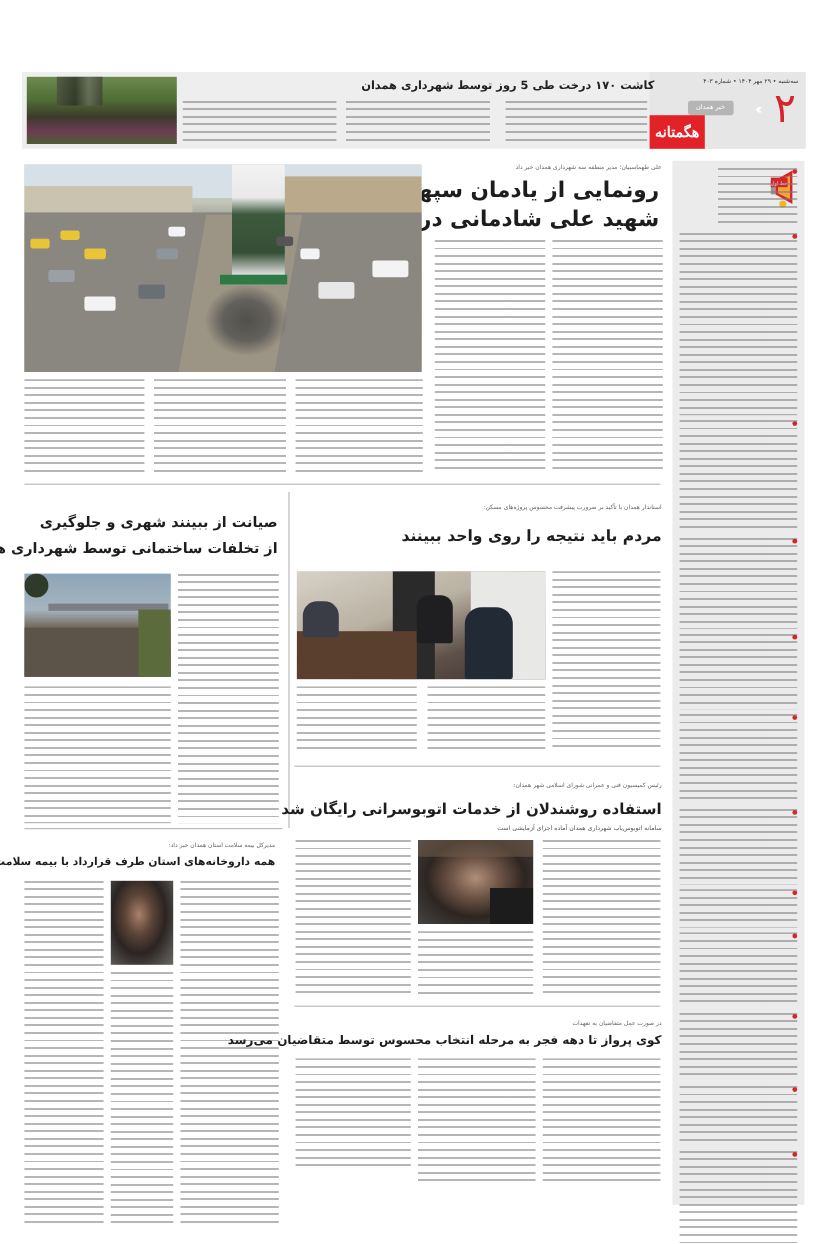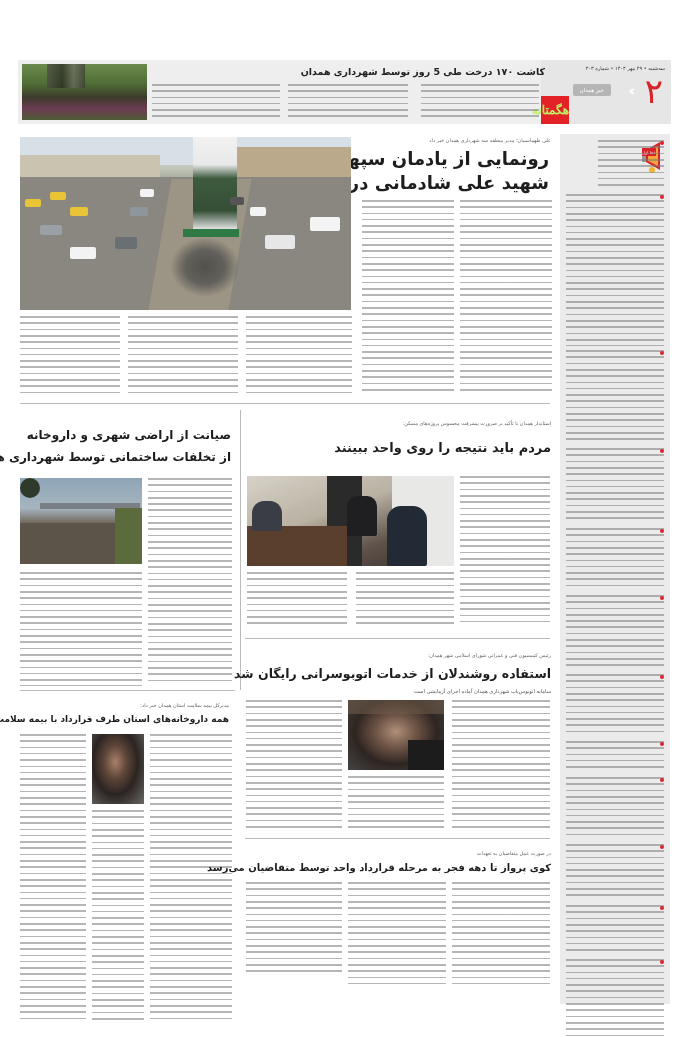--- a/index.html
+++ b/index.html
@@ -7,21 +7,21 @@
   body { font-family: "DejaVu Sans", sans-serif; color: #222; direction: rtl; position: relative; }
   .page { position: absolute; left: 0; top: 0; width: 691px; height: 1037px; }
 
   
   .top-band { position: absolute; left: 18px; top: 60px; width: 653px; height: 64px; background: #eeeeee; }
   .masthead { position: absolute; right: 20px; top: 60px; width: 130px; height: 64px; background: #e6e6e6; }
   .issue-line { position: absolute; right: 6px; top: 5px; font-size: 5px; color: #333; white-space: nowrap; }
   .page-num { position: absolute; right: 8px; top: 14px; font-size: 34px; color: #d8232a; font-family: "DejaVu Serif", serif; line-height: 34px; }
   .chevrons { position: absolute; right: 40px; top: 24px; color: #fff; font-size: 12px; letter-spacing: -4px; }
   .section-tag { position: absolute; right: 60px; top: 24px; background: #b5b5b5; color: #fff; font-size: 5.5px; padding: 3px 7px; border-radius: 2px; }
-  .logo-box { position: absolute; left: 0px; top: 36px; width: 28px; height: 28px; background: #e32228; color: #bef264; font-family: "DejaVu Serif", serif; font-size: 12px; text-align: center; line-height: 28px; font-weight: bold; }
+  .logo-box { position: absolute; left: 0px; top: 36px; width: 46px; height: 28px; background: #e32228; color: #ffffff; font-family: "DejaVu Serif", serif; font-size: 12px; text-align: center; line-height: 28px; font-weight: bold; }
 
   .top-story { position: absolute; left: 20px; top: 62px; width: 525px; height: 60px; }
   .top-title { position: absolute; right: 0; top: 4px; font-size: 9.5px; font-weight: bold; color: #222; white-space: nowrap; }
   .top-photo { position: absolute; left: 2px; top: 2px; width: 125px; height: 56px; background: linear-gradient(180deg,#6d8a4e 0%,#4f6d34 35%,#3c3a2b 60%,#6b3c54 80%,#4e5c35 100%); }
   .top-photo::after { content: ""; position: absolute; left: 25px; top: 0; width: 38px; height: 24px; background: linear-gradient(90deg,#4a4a42,#262622 40%,#6b6b60 70%,#3a3a33); opacity: .7; }
   .col-text { position: absolute; font-size: 4.2px; line-height: 6.3px; color: #444; text-align: justify; }
   .tl { background: repeating-linear-gradient(180deg, #7a7a7a 0px, #7a7a7a 1.6px, transparent 1.6px, transparent 6.3px); opacity: .55; }
 
   
   .sidebar { position: absolute; left: 560px; top: 134px; width: 110px; height: 870px; background: #ebebeb; }
@@ -173,21 +173,21 @@
     <div style="position:absolute;left:0px;top:50px;width:100px;height:40px;background:#5b3f2e;"></div>
     <div style="position:absolute;left:100px;top:20px;width:30px;height:40px;background:#1f1f22;border-radius:10px 10px 2px 2px;"></div>
     <div style="position:absolute;left:140px;top:30px;width:40px;height:60px;background:#222a35;border-radius:14px 14px 2px 2px;"></div>
     <div style="position:absolute;left:5px;top:25px;width:30px;height:30px;background:#3a3d45;border-radius:12px 12px 2px 2px;"></div>
   </div>
   <div class="col-text tl" style="left:356px; top:572px; width:98px; height:56px;"><span style="opacity:0">پروژه‌ها گفت: باید نتیجه را مردم روی زمین ببینند. در این جلسه آخرین وضعیت پروژه‌های ۵۰ واحدی کوی شهید مدنی و ۲۸۰ واحدی فرهنگیان مورد بحث و بررسی قرار گرفت. به نقل از کانال اطلاع‌رسانی استانداری همدان، بر اساس تصمیمات این نشست مقرر شد پیمانکار فعلی پروژه‌ها با نظارت</span></div>
   <div class="col-text tl" style="left:247px; top:572px; width:100px; height:56px;"><span style="opacity:0">دقیق هیأت چهارنفره مشترک و ستاد اجرایی فرمان امام (ره) تا دو ماه آینده فعالیت خود را ادامه دهد. چنانچه طی این مدت روند اجرای پروژه‌ها رضایت‌بخش باشد همکاری با پیمانکار تداوم می‌یابد؛ در غیر این صورت، تصمیم نهایی درباره تغییر پیمانکار توسط ستاد اجرایی اتخاذ خواهد شد.</span></div>
 
   <div class="divider-v" style="left:240px; top:410px; height:280px;"></div>
 
-  <div class="headline" style="right:460px; top:428px; font-size:12px;">صیانت از اراضی شهری و داروخانه</div>
+  <div class="headline" style="right:460px; top:428px; font-size:12px;">صیانت از ببینند شهری و جلوگیری</div>
   <div class="headline" style="right:460px; top:450px; font-size:12px;">از تخلفات ساختمانی توسط شهرداری همدان</div>
   <div class="photo photo-construct" style="left:20px; top:478px; width:122px; height:86px;" title="جمع‌آوری سازه غیرمجاز">
     <div style="position:absolute;left:20px;top:25px;width:100px;height:6px;background:#7a7f86;"></div>
     <div style="position:absolute;left:0;top:45px;width:100px;height:41px;background:#5c5449;"></div>
     <div style="position:absolute;left:95px;top:30px;width:27px;height:56px;background:#5c6b3b;"></div>
     <div style="position:absolute;left:0;top:0;width:20px;height:20px;background:#2f3a2a;border-radius:50%;"></div>
   </div>
   <div class="col-text tl" style="left:148px; top:478px; width:84px; height:208px;"><span style="opacity:0">هگمتانه، گروه خبر همدان: واحد کنترل ساختمان در راستای صیانت از باغات و مقابله با ساخت‌وسازهای غیرمجاز گزارشی از اقدامات خود در روزهای اخیر ارائه داد. به گزارش هگمتانه، در راستای اجرای مأموریت‌های قانونی و به منظور صیانت از باغات، اراضی شهری و جلوگیری از تخلفات ساختمانی، واحد کنترل ساختمان مدیریت پیشگیری و رفع تخلفات شهری با همکاری دستگاه قضایی طی روزهای اخیر اقداماتی را به انجام رسانده است. اجرای دستور قضایی معاونت دادستان و جمع‌آوری سقف و سازه فلزی واقع در بلوار شهید اسلامیان با همکاری مالک، جمع‌آوری سازه‌های سبک احداث‌شده در بلوار ارم (کوچه آتش‌نشانی) و جاده کمربندی توسط گشت باغات، جمع‌آوری ستون و پی‌های غیرمجاز واقع در منطقه دره مرادبیگ، جمع‌آوری دیوارکشی‌های غیرمجاز در باغات حیدره (کوچه عمارت حاج اسماعیل) و نیز باغات دره مرادبیگ و جمع‌آوری صفحه ستون و پی ریزی غیرمجاز در باغات منطقه دو از جمله این اقدامات بوده است.</span></div>
   <div class="col-text tl" style="left:20px; top:572px; width:122px; height:114px;"><span style="opacity:0">بازگیری و ضبط مصالح غیرمجاز در باغات منطقه دو به منظور جلوگیری از تداوم ساخت‌وساز غیرقانونی، ۳ مورد تودیع تخلف ساختمانی در حسن‌آباد (کوچه قضایی، کوچه یاس ۲ و کوچه شکوفه ۳) منطقه سه، جمع‌آوری کامل مورد ذایب احمد کوچه عدالت ۵ در منطقه دو و جمع‌آوری سه مورد تخلف واقع در بلوار میر سیدعلی به طور کامل از دیگر اقدامات طی روزهای اخیر است. به نقل از ارتباطات و امور بین الملل شهرداری همدان، این اقدامات در جهت اجرای دقیق قوانین شهرسازی، پیشگیری از تخلفات ساختمانی و حفظ حقوق عمومی شهروندان انجام گرفته و با قاطعیت ادامه خواهد داشت.</span></div>
 
@@ -208,18 +208,18 @@
   <div class="kicker" style="right:462px; top:702px;">مدیرکل بیمه سلامت استان همدان خبر داد:</div>
   <div class="headline" style="right:462px; top:714px; font-size:9px;">همه داروخانه‌های استان طرف قرارداد با بیمه سلامت</div>
   <div class="col-text tl" style="left:150px; top:734px; width:82px; height:290px;"><span style="opacity:0">هگمتانه، گروه خبر: مدیرکل بیمه سلامت استان همدان از طرف قرارداد بودن همه داروخانه‌های خصوصی استان همدان با بیمه سلامت خبر داد. به گزارش هگمتانه، فریبرز نیاستی اظهار کرد: به منظور افزایش میزان رضایتمندی بیمه شدگان و گسترش دسترسی به خدمات، همه داروخانه‌های خصوصی استان طرف قرارداد با بیمه سلامت هستند.</span></div>
   <div class="photo photo-portrait2" style="left:92px; top:734px; width:52px; height:70px;" title="مدیرکل بیمه سلامت استان همدان"></div>
   <div class="col-text tl" style="left:20px; top:734px; width:66px; height:290px;"><span style="opacity:0">سلامت همگانی با تصویب دولت ۵ دهک اول درآمدی از پرداخت حق بیمه معاف شدند و به صورت رایگان تحت پوشش بیمه سلامت قرار گرفتند. با احتساب جمعیت بیمه شدگان روستایی استان و ۵ دهک اول درآمدی در صندوق ایرانیان (۱۹۴۴۰۳ نفر) هم‌اکنون جمعیتی بیش از ۸۵۰ هزار نفر</span></div>
   <div class="col-text tl" style="left:92px; top:810px; width:52px; height:214px;"></div>
 
   <div class="divider-h" style="left:245px; top:838px; width:305px;"></div>
 
   <div class="kicker" style="right:140px; top:850px;">در صورت عمل متقاضیان به تعهدات</div>
-  <div class="headline" style="right:140px; top:862px; font-size:10px;">کوی پرواز تا دهه فجر به مرحله قرارداد واحد توسط متقاضیان می‌رسد</div>
+  <div class="headline" style="right:140px; top:862px; font-size:10px;">کوی پرواز تا دهه فجر به مرحله انتخاب محسوس توسط متقاضیان می‌رسد</div>
   <div class="col-text tl" style="left:452px; top:882px; width:98px; height:106px;"><span style="opacity:0">هگمتانه، گروه خبر همدان: مدیرکل بنیاد مسکن انقلاب اسلامی استان همدان گفت: در صورت عمل متقاضیان به تعهدات، کوی پرواز تا دهه فجر به مرحله انتخاب واحد توسط متقاضیان می‌رسد. به گزارش هگمتانه، مسعود رضایی از شناسایی ۳۰۰ متقاضی کم‌درآمد در استان خبر داد و گفت: دولت برای حمایت از این خانوارها، تسهیلات ۶۵۰ میلیون تومانی به همراه کمک برای تأمین زیرساخت‌ها در نظر گرفته است. وی درمورد پروژه کوی پرواز گفت: این پروژه در حال اجرا در قالب ۶ منطقه مجزا سازماندهی شده است که هر یک از این مناطق از نظر تعداد واحدها</span></div>
   <div class="col-text tl" style="left:348px; top:882px; width:98px; height:106px;"><span style="opacity:0">متفاوت هستند. در مجموع این پروژه شامل ۱۲۰۰ واحد است که برای خانوارهای واجد شرایط در نظر گرفته شده است. وی اظهار کرد: متقاضیان از طریق پنج بانک عامل مسکن، ملی، ملت، صادرات و بانک تجارت شناسایی شده و تسهیلات مربوطه در حال پرداخت به آنان است. مدیرکل بنیاد مسکن انقلاب اسلامی استان همدان از انجام کارهای زیرساختی این پروژه خبر داد و گفت: شرکت برق نسبت به تیرگذاری اقدام کرده و شرکت آب در مرحله نصب و لوله‌کشی فاضلاب است. پیشرفت فیزیکی پروژه</span></div>
   <div class="col-text tl" style="left:246px; top:882px; width:96px; height:92px;"><span style="opacity:0">در مناطق مختلف متفاوت است، اما میانگین کلی آن قریب به ۳۵ درصد است و حتی برخی از مناطق بالای ۵۵ تا ۶۰ درصد پیشرفت دارند. به نقل از تسنیم، رضایی تصریح کرد: اگر مردم با تأمین منابع مالی همکاری لازم را داشته باشند، امید است تا دهه فجر امسال، تعدادی از واحدها که متقاضیان آن تعهدات مالی خود را به خوبی انجام داده‌اند، به مرحله‌ای برسد که آنان بتوانند واحدهای خود را انتخاب کنند. تعداد واحدهای قابل اسکان در مرحله اول، به میزان همکاری متقاضیان در اوایل سال آتی بستگی دارد تا واحد هر متقاضی مشخص شود.</span></div>
 
 </div>
 
 </body></html>

